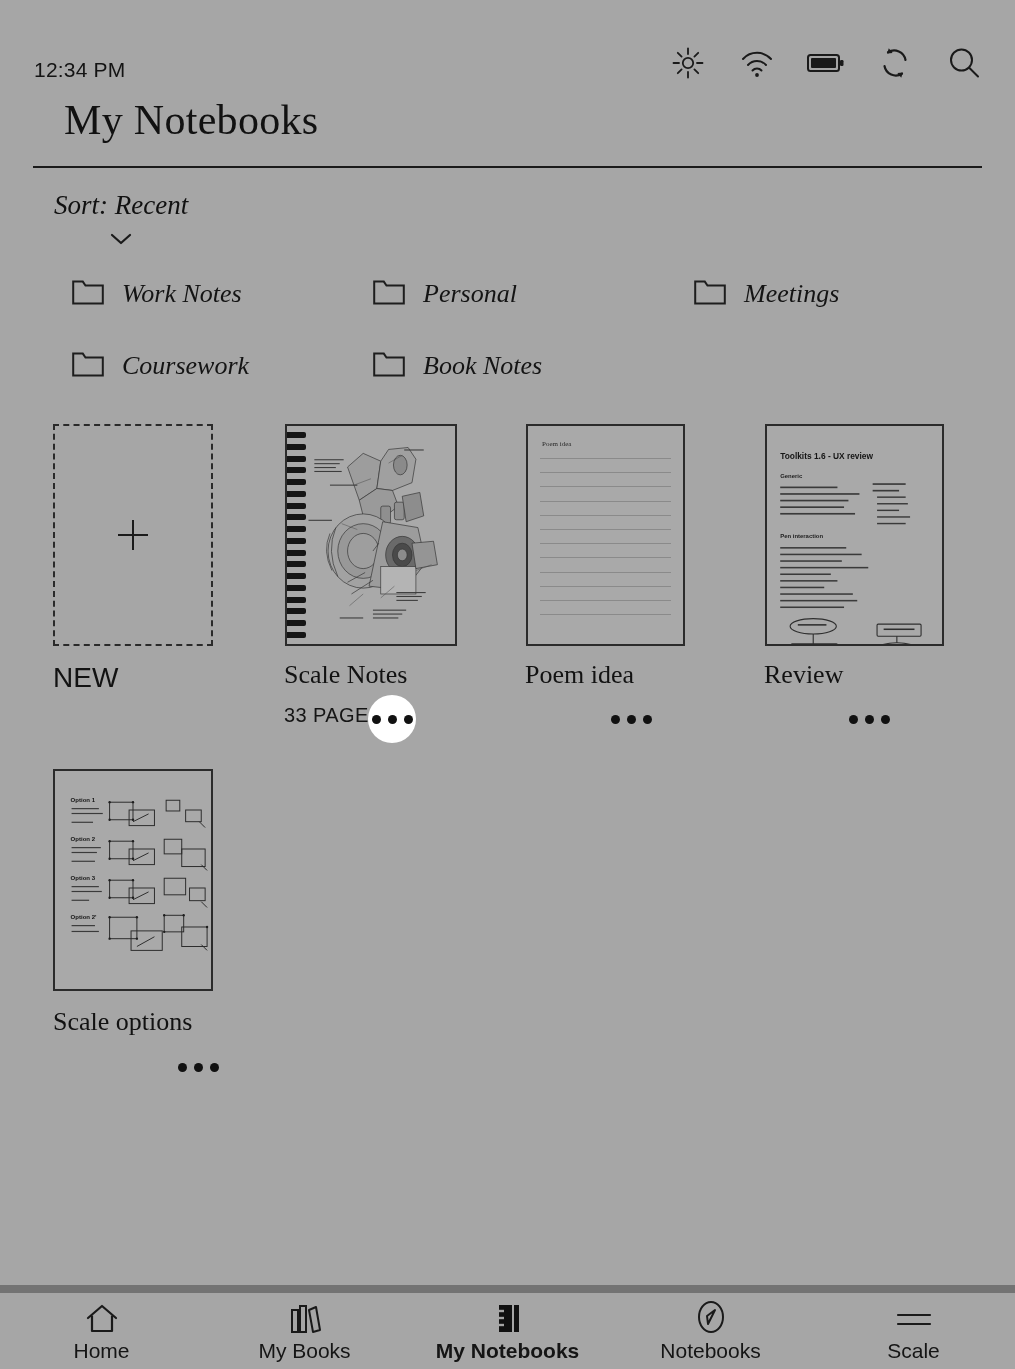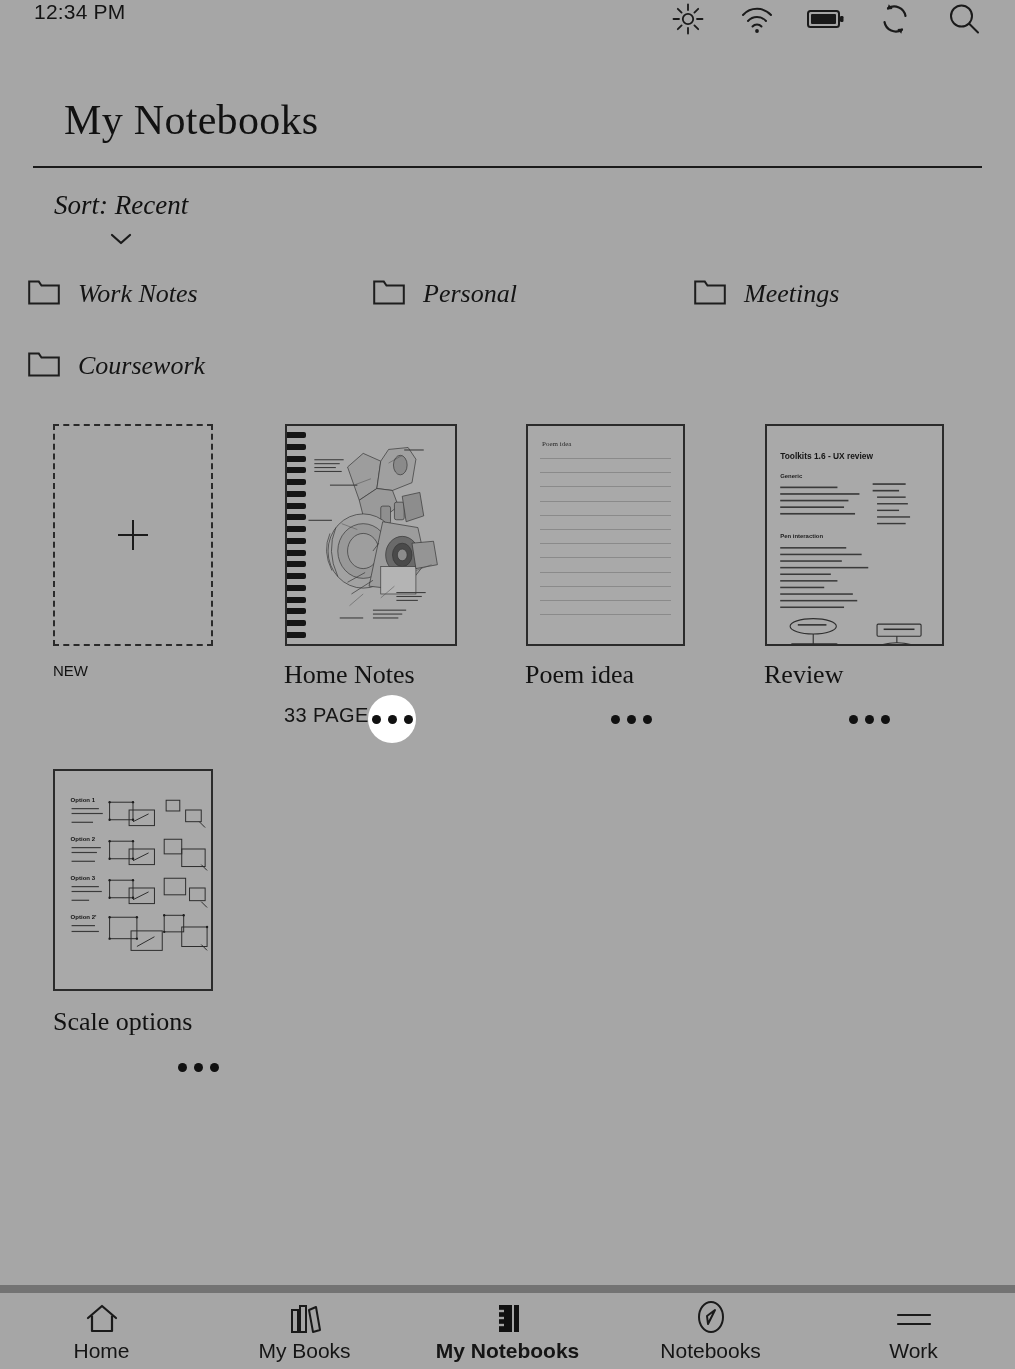--- a/index.html
+++ b/index.html
@@ -17,21 +17,21 @@
     position: relative;
   }
 
   
   .status-bar {
     position: absolute;
     top: 0; left: 0;
     width: 1015px;
     height: 82px;
     display: flex;
-    align-items: flex-start;
+    align-items: flex-end;
     justify-content: space-between;
     padding: 0 32px 0 34px;
   }
   .status-time {
     font-family: "Liberation Sans", sans-serif;
     font-size: 21px;
     letter-spacing: 0.2px;
     color: #141414;
   }
   .status-icons {
@@ -95,21 +95,21 @@
   .folder-row {
     display: flex;
     height: 72px;
   }
   .folder-item {
     display: flex;
     align-items: center;
     gap: 18px;
     cursor: pointer;
   }
-  .folder-item.col-0 { width: 321px; padding-left: 28px; }
+  .folder-item.col-0 { width: 321px; padding-left: 72px; }
   .folder-item.col-1 { width: 321px; padding-left: 52px; }
   .folder-item.col-2 { width: 321px; padding-left: 52px; }
   .folder-name {
     font-family: "Liberation Serif", serif;
     font-style: italic;
     font-size: 26px;
     color: #141414;
     white-space: nowrap;
   }
 
@@ -408,34 +408,42 @@
 
   <div class="folder-row">
     <div class="folder-item col-0">
       <span>
         <svg width="32" height="26" viewBox="0 0 32 26">
           <path d="M1.2 6.5 V24.5 H30.8 V6.5 H13.5 L10.8 2.6 H1.2 Z" fill="none" stroke="#1d1d1d" stroke-width="2"></path>
         </svg>
       </span>
       <span class="folder-name">Coursework</span>
     </div>
+    <div class="folder-item col-1">
+      <span>
+        <svg width="32" height="26" viewBox="0 0 32 26">
+          <path d="M1.2 6.5 V24.5 H30.8 V6.5 H13.5 L10.8 2.6 H1.2 Z" fill="none" stroke="#1d1d1d" stroke-width="2"></path>
+        </svg>
+      </span>
+      <span class="folder-name">Book Notes</span>
+    </div>
     <div class="folder-item col-2"></div>
   </div>
 
 </div>
 
 <div class="grid">
 
   <div class="cell">
     <div class="thumb-wrap">
       <div class="new-tile">
         <div class="plus-glyph"></div>
       </div>
     </div>
-    <div class="card-title" style="font-family:'Liberation Sans',sans-serif;font-size:15px;top:250px;">NEW</div>
+    <div class="card-title" style="font-family:'Liberation Sans',sans-serif;font-size:28px;top:250px;">NEW</div>
   </div>
 
   <div class="cell">
     <div class="thumb-wrap">
       <div class="doc-thumb spiral">
         <div class="spiral-rings">
           <div class="ring"></div>
             <div class="ring"></div>
             <div class="ring"></div>
           <div class="ring"></div>
@@ -498,21 +506,21 @@
               <rect x="112" y="174" width="26" height="1.1"></rect>
             <rect x="112" y="178" width="22" height="1.1"></rect>
             <rect x="88" y="188" width="34" height="1.1"></rect>
               <rect x="88" y="192" width="30" height="1.1"></rect>
             <rect x="88" y="196" width="26" height="1.1"></rect>
             <rect x="54" y="196" width="24" height="1.1"></rect>
           </g>
         </svg>
       </div>
     </div>
-    <div class="card-title">Home Notes</div>
+    <div class="card-title">Scale Notes</div>
     <div class="card-pages">33 PAGES</div>
     <div class="dots-btn active">
       <span class="d"></span>
         <span class="d"></span>
         <span class="d"></span>
     </div>
   </div>
 
   <div class="cell">
     <div class="thumb-wrap">
@@ -741,16 +749,16 @@
 
   <div class="nav-item">
     <span class="nav-icon">
       <svg width="38" height="26" viewBox="0 0 38 26">
         <g stroke="#1a1a1a" stroke-width="2.2" stroke-linecap="round">
           <line x1="3" y1="7" x2="35" y2="7"></line>
           <line x1="3" y1="16" x2="35" y2="16"></line>
         </g>
       </svg>
     </span>
-    <span class="nav-label">Work</span>
+    <span class="nav-label">Scale</span>
   </div>
 
 </div>
 
 </body></html>

